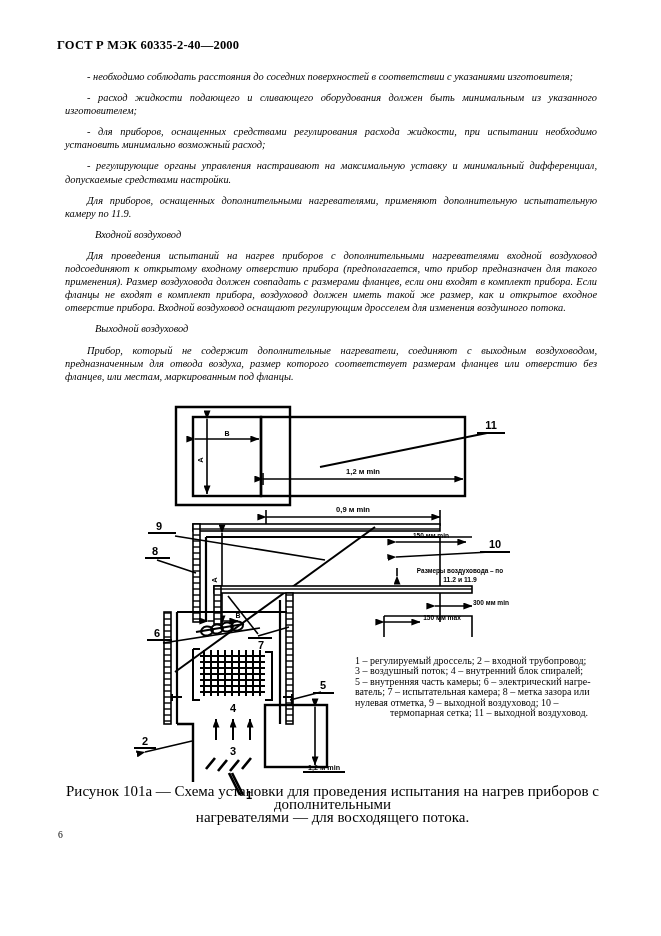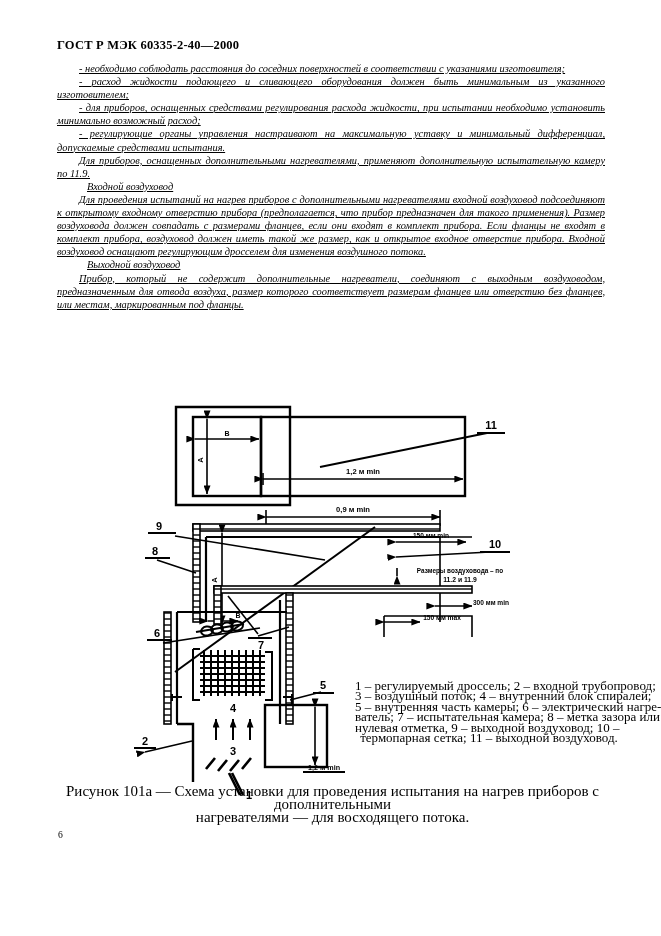--- a/index.html
+++ b/index.html
@@ -42,23 +42,22 @@
     left: 57px;
     top: 62px;
     width: 548px;
     font-style: italic;
     font-size: 10.4px;
     line-height: 13.1px;
     text-align: justify;
     text-justify: inter-word;
   }
   .body-text p {
-    margin: 0;
+    margin: 8px;
     text-indent: 22px;
-    text-decoration: underline;
   }
   .body-text p.sub {
     text-indent: 30px;
   }
 
   
   .figure {
     position: absolute;
     left: 0;
     top: 400px;
@@ -66,23 +65,23 @@
     height: 420px;
   }
   .figure svg {
     display: block;
   }
 
   
   .legend {
     position: absolute;
     left: 355px;
-    top: 681px;
+    top: 656px;
     width: 268px;
-    font-size: 13px;
+    font-size: 10px;
     line-height: 10.4px;
     text-align: left;
   }
   .legend .ln { display: block; white-space: nowrap; }
   .legend .ln.center { text-align: center; }
 
   
   .caption {
     position: absolute;
     left: 60px;
@@ -105,21 +104,21 @@
 <body>
 
 <div class="page">
 
   <div class="doc-header">ГОСТ Р МЭК 60335-2-40—2000</div>
 
   <div class="body-text">
     <p>- необходимо соблюдать расстояния до соседних поверхностей в соответствии с указаниями изготовителя;</p>
     <p>- расход жидкости подающего и сливающего оборудования должен быть минимальным из указанного изготовителем;</p>
     <p>- для приборов, оснащенных средствами регулирования расхода жидкости, при испытании необходимо установить минимально возможный расход;</p>
-    <p>- регулирующие органы управления настраивают на максимальную уставку и минимальный дифференциал, допускаемые средствами испытания.</p>
+    <p>- регулирующие органы управления настраивают на максимальную уставку и минимальный дифференциал, допускаемые средствами настройки.</p>
     <p>Для приборов, оснащенных дополнительными нагревателями, применяют дополнительную испытательную камеру по 11.9.</p>
     <p class="sub">Входной воздуховод</p>
     <p>Для проведения испытаний на нагрев приборов с дополнительными нагревателями входной воздуховод подсоединяют к открытому входному отверстию прибора (предполагается, что прибор предназначен для такого применения). Размер воздуховода должен совпадать с размерами фланцев, если они входят в комплект прибора. Если фланцы не входят в комплект прибора, воздуховод должен иметь такой же размер, как и открытое входное отверстие прибора. Входной воздуховод оснащают регулирующим дросселем для изменения воздушного потока.</p>
     <p class="sub">Выходной воздуховод</p>
     <p>Прибор, который не содержит дополнительные нагреватели, соединяют с выходным воздуховодом, предназначенным для отвода воздуха, размер которого соответствует размерам фланцев или отверстию без фланцев, или местам, маркированным под фланцы.</p>
   </div>
 
   <div class="figure">
     <svg width="661" height="420" viewBox="0 0 661 420" xmlns="http://www.w3.org/2000/svg">
       <defs>

